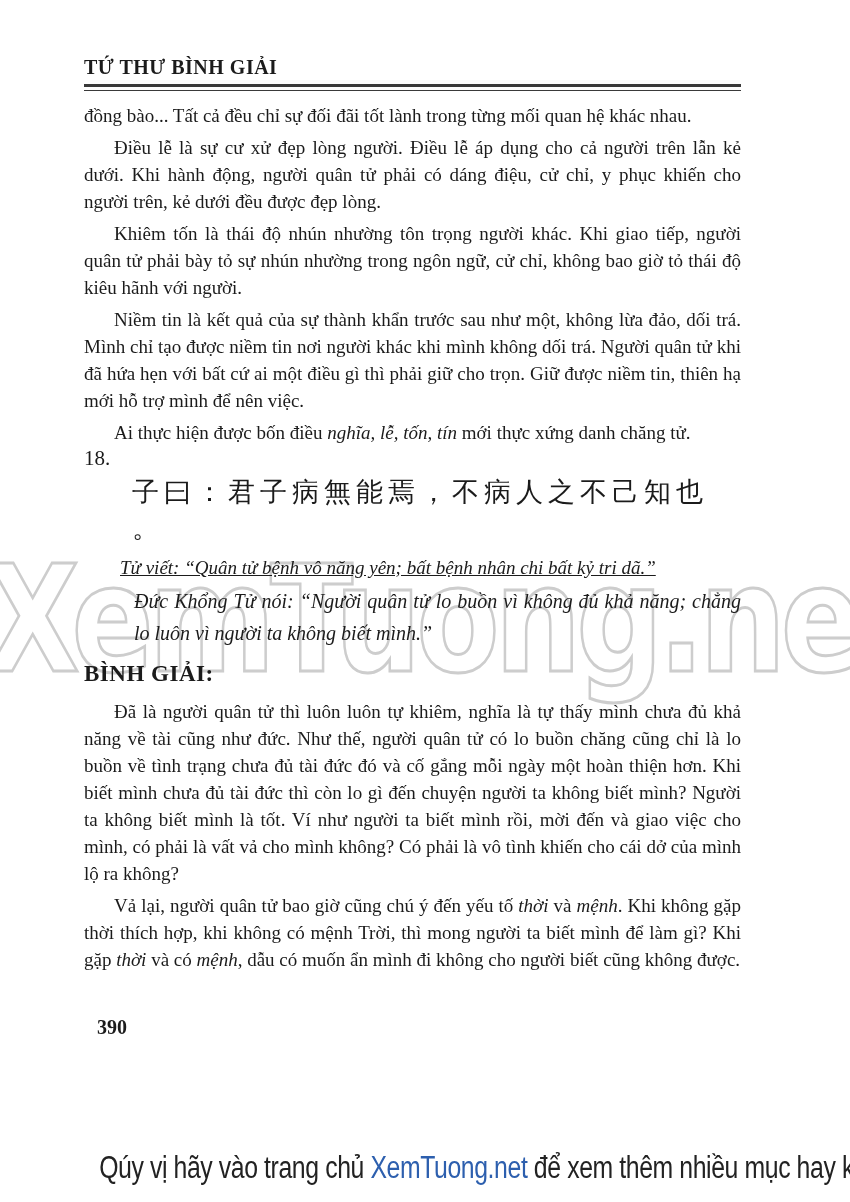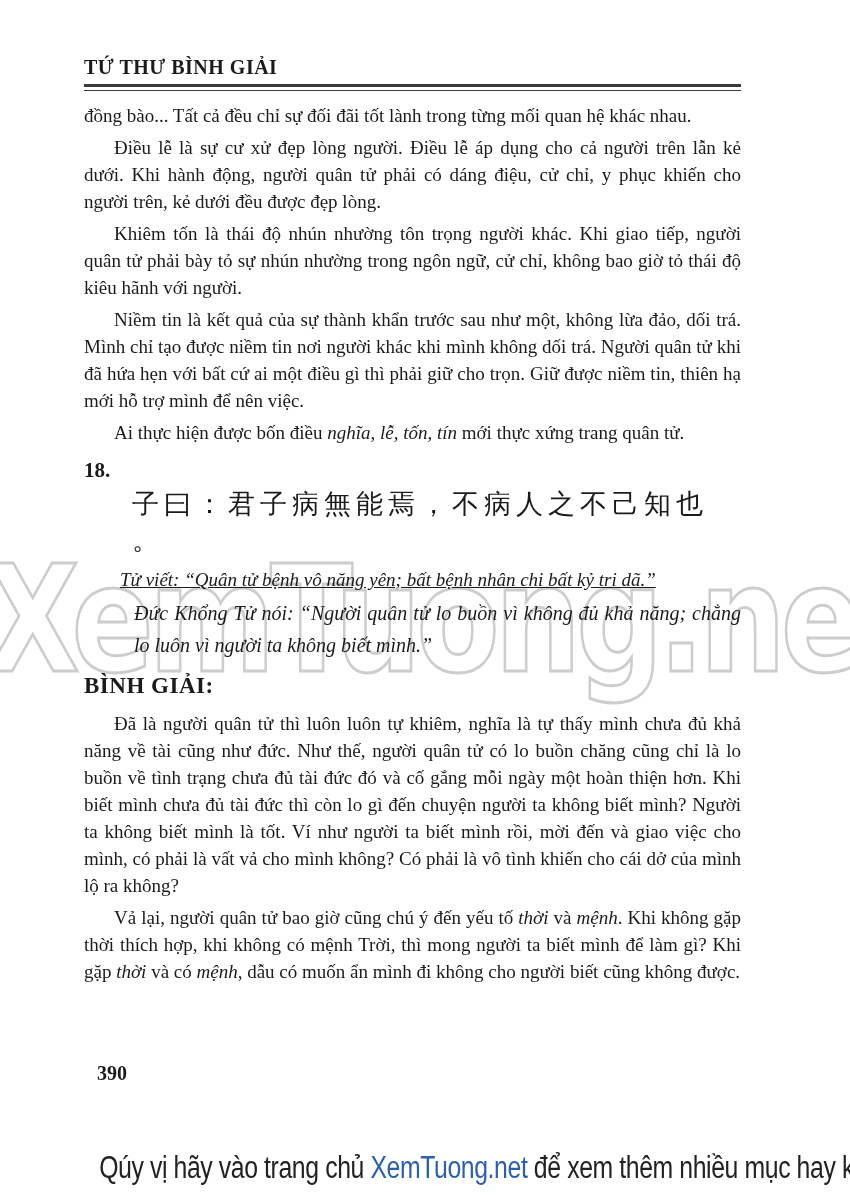--- a/index.html
+++ b/index.html
@@ -39,21 +39,21 @@
   }
   p.body {
     font-size:19px; line-height:27px; text-align:justify;
     margin:5px 0 0 0;
   }
   p.first { margin-top:11px; }
   .indent { text-indent:30px; }
   .it { font-style:italic; }
 
   .section-number {
-    font-size:21px; font-weight:bold; margin-top:12px;
+    font-size:21px; font-weight:normal; 
   }
   .chinese {
     font-size:27px; margin-top:3px; margin-left:48px;
     letter-spacing:5px; line-height:36px;
     font-family:"Liberation Serif","DejaVu Serif",serif;
   }
   .transliteration {
     font-style:italic; font-size:19px; line-height:27px;
     margin-top:8px; margin-left:36px; text-align:justify;text-decoration:underline;
   }
@@ -63,21 +63,21 @@
   .translation {
     font-style:italic; font-size:20px; line-height:32px;
     margin-top:4px; margin-left:50px; text-align:justify;
   }
   .big-heading {
     font-size:23px; font-weight:bold; letter-spacing:0.5px; margin-top:12px;
   }
 
   
   .page-number {
-    position:absolute; left:97px; top:1062px; z-index:1;
+    position:absolute; left:97px; top:1016px; z-index:1;
     font-size:20px; font-weight:bold;
   }
 
   
   .footer-banner {
     position:absolute; left:0; top:1150px; width:850px; z-index:1;
     text-align:center; white-space:nowrap;
   }
   .banner-inner {
     display:inline-block;
@@ -100,21 +100,21 @@
     <div class="header-rule"></div>
 
     <p class="body first">đồng bào... Tất cả đều chỉ sự đối đãi tốt lành trong từng mối quan hệ khác nhau.</p>
 
     <p class="body indent">Điều lễ là sự cư xử đẹp lòng người. Điều lễ áp dụng cho cả người trên lẫn kẻ dưới. Khi hành động, người quân tử phải có dáng điệu, cử chỉ, y phục khiến cho người trên, kẻ dưới đều được đẹp lòng.</p>
 
     <p class="body indent">Khiêm tốn là thái độ nhún nhường tôn trọng người khác. Khi giao tiếp, người quân tử phải bày tỏ sự nhún nhường trong ngôn ngữ, cử chỉ, không bao giờ tỏ thái độ kiêu hãnh với người.</p>
 
     <p class="body indent">Niềm tin là kết quả của sự thành khẩn trước sau như một, không lừa đảo, dối trá. Mình chỉ tạo được niềm tin nơi người khác khi mình không dối trá. Người quân tử khi đã hứa hẹn với bất cứ ai một điều gì thì phải giữ cho trọn. Giữ được niềm tin, thiên hạ mới hỗ trợ mình để nên việc.</p>
 
-    <p class="body indent"><span>Ai thực hiện được bốn điều </span><span class="it">nghĩa, lễ, tốn, tín</span><span> mới thực xứng trang quân tử.</span></p>
+    <p class="body indent"><span>Ai thực hiện được bốn điều </span><span class="it">nghĩa, lễ, tốn, tín</span><span> mới thực xứng danh chăng tử.</span></p>
 
     <div class="section-number">18.</div>
 
     <div class="chinese">子曰：君子病無能焉，不病人之不己知也 。</div>
 
     <div class="transliteration">Tử viết: “Quân tử bệnh vô năng yên; bất bệnh nhân chi bất kỷ tri dã.”</div>
 
 
     <div class="translation">Đức Khổng Tử nói: “Người quân tử lo buồn vì không đủ khả năng; chẳng lo luôn vì người ta không biết mình.”</div>
 

